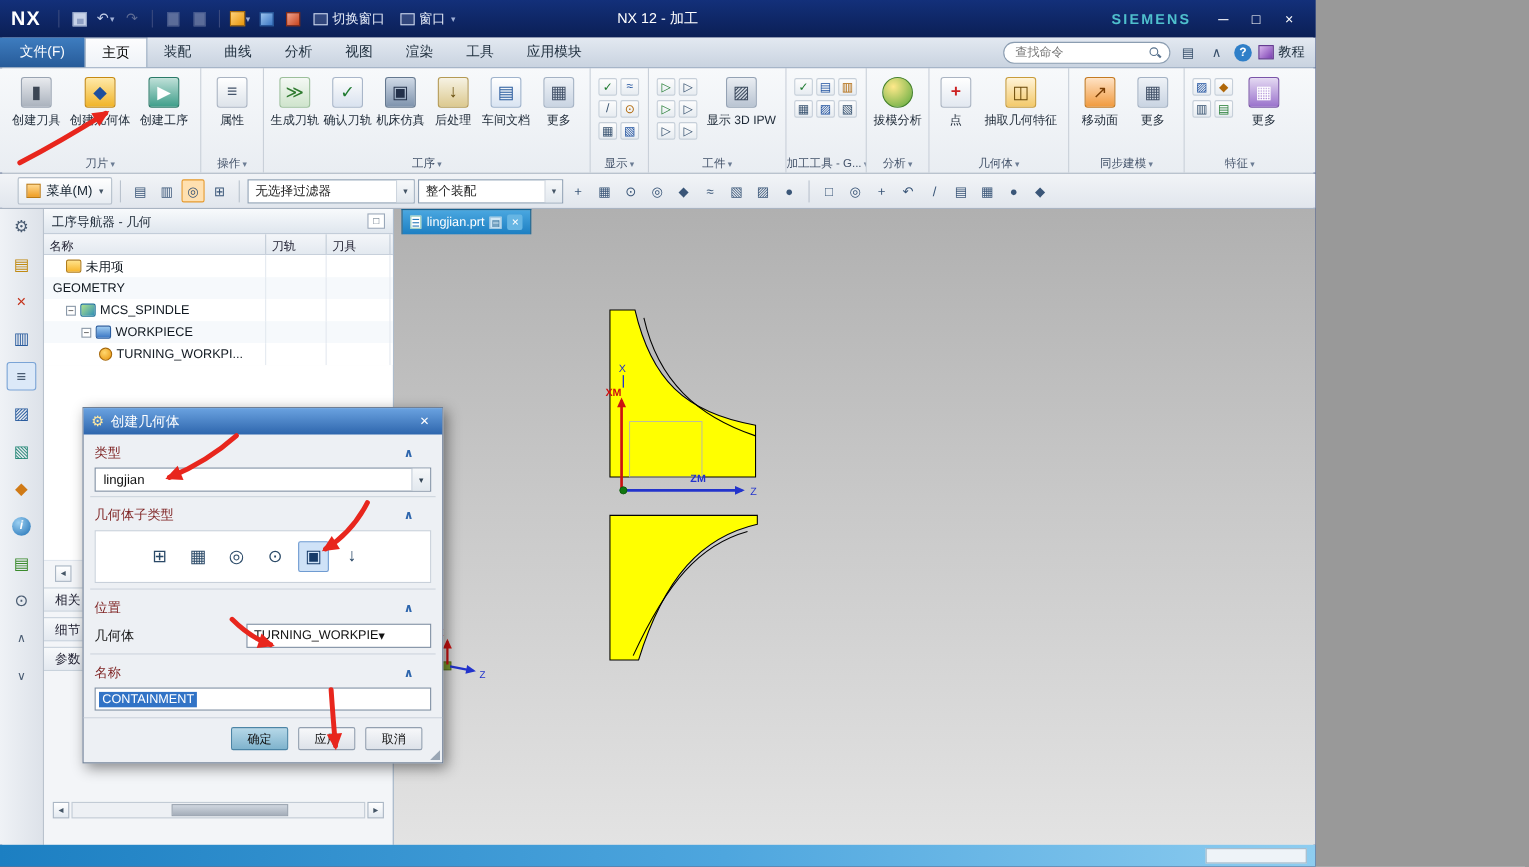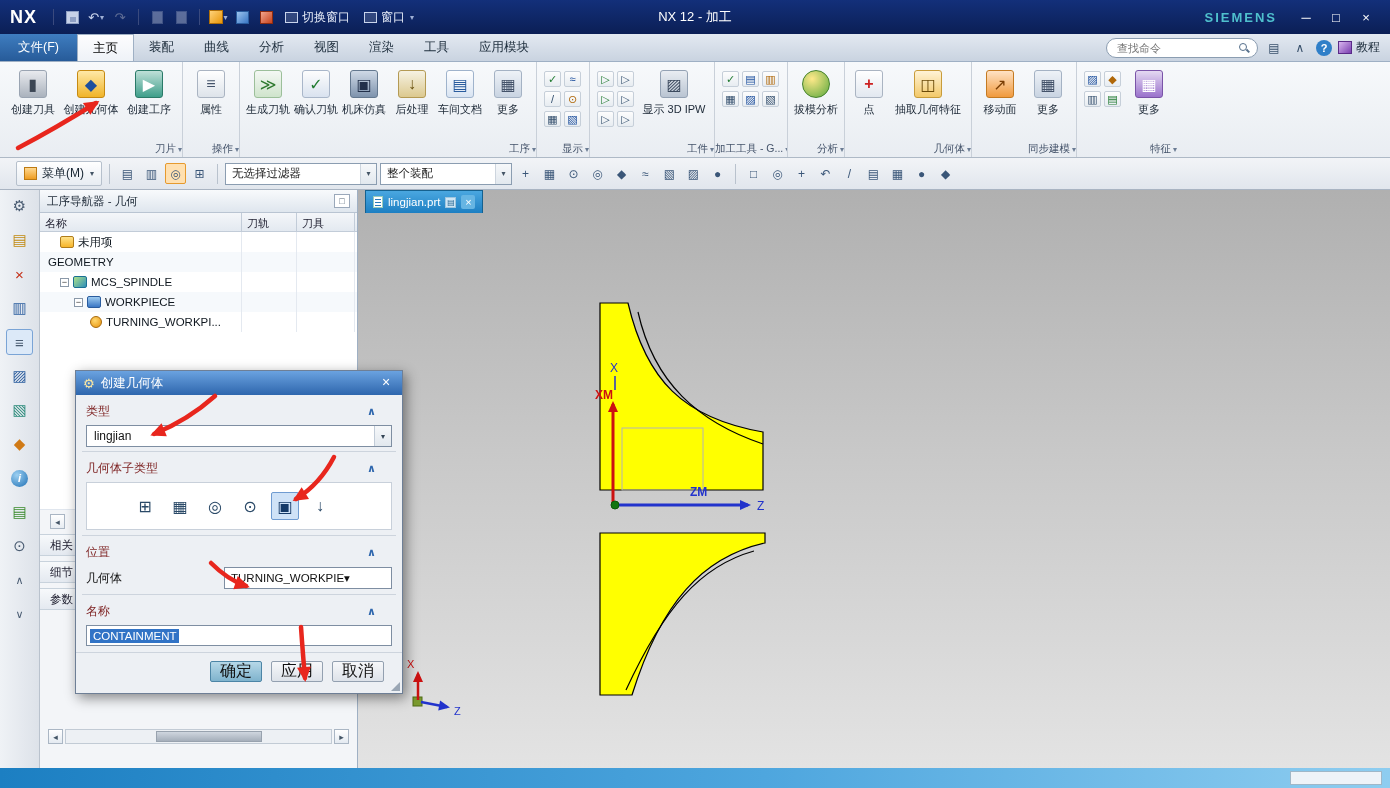--- a/index.html
+++ b/index.html
@@ -1,18 +1,18 @@
 <!DOCTYPE html>
 <html><head>
 <meta charset="utf-8">
 <style>
   *{margin:0;padding:0;box-sizing:border-box}
   html,body{width:1390px;height:788px}
   body{font-family:"Liberation Sans","DejaVu Sans",sans-serif;background:#999;overflow:hidden}
-  .app{position:relative;width:1390px;height:788px;background:#e8eaee;overflow:hidden;font-size:12px;box-shadow:inset 0 0 0 2px #0d2462}
+  .app{position:relative;width:1196px;height:788px;background:#e8eaee;overflow:hidden;font-size:12px;box-shadow:inset 0 0 0 2px #0d2462}
 
   
   .titlebar{position:absolute;left:0;top:0;right:0;height:34px;background:linear-gradient(#13307a,#0b1f55);display:flex;align-items:center;color:#d7dff2;padding:0 10px;z-index:20}
   .nx-logo{font-weight:bold;font-size:18px;color:#fff;margin-right:10px;letter-spacing:1px}
   .tb-ic{min-width:20px;height:20px;display:inline-flex;align-items:center;justify-content:center;font-size:13px;color:#c9d4ec;margin:0 2px;border-radius:2px;cursor:default}
   .tb-ic.dim{color:#5f6d95}
   .tb-dd{font-size:8px;color:#9fb0d6;margin-left:1px}
   .tb-sep{width:1px;height:16px;background:#3a4a7e;margin:0 6px}
   .tb-text-btn{display:inline-flex;align-items:center;gap:4px;color:#e6ecf8;font-size:12px;margin:0 7px;white-space:nowrap}
   .tb-title{position:absolute;left:0;right:0;text-align:center;font-size:13px;color:#fff;pointer-events:none}
@@ -39,21 +39,21 @@
   .mag::before{content:"";position:absolute;left:1px;top:1px;width:6px;height:6px;border:1.5px solid #56708c;border-radius:50%}
   .mag::after{content:"";position:absolute;left:8px;top:8px;width:4px;height:1.5px;background:#56708c;transform:rotate(45deg)}
   .qa-ic{width:20px;height:20px;display:flex;align-items:center;justify-content:center;color:#38506b;font-size:12px}
   .help-ic{width:16px;height:16px;border-radius:50%;background:#2f7fc8;color:#fff;font-size:11px;font-weight:bold;display:flex;align-items:center;justify-content:center}
   .tut{display:flex;align-items:center;gap:4px;color:#20303f;font-size:12px}
   .tut .chip{width:14px;height:13px;background:linear-gradient(135deg,#d9b6ef,#7a3fb0);border:1px solid #5a2a88}
 
   
   .ribbon{position:absolute;top:62px;left:0;right:0;height:96px;background:linear-gradient(#f7f9fb,#e9edf2);display:flex;border-bottom:1px solid #aeb9c6;z-index:18}
   .rgroup{position:relative;display:flex;align-items:flex-start;padding:3px 4px 17px 4px;border-right:1px solid #c9d0d9;height:100%}
-  .glabel{position:absolute;bottom:1px;left:0;right:0;text-align:right;font-size:10.5px;color:#44536a;white-space:nowrap;overflow:hidden}
+  .glabel{position:absolute;bottom:1px;left:0;right:0;text-align:center;font-size:10.5px;color:#44536a;white-space:nowrap;overflow:hidden}
   .glabel .dd{font-size:8px;color:#6b7c94;margin-left:2px}
   .bigbtn{width:58px;display:flex;flex-direction:column;align-items:center;padding-top:5px;font-size:11px;color:#1c2836;text-align:center;border-radius:2px;cursor:default}
   .medbtn{width:48px}
   .bicon{width:28px;height:28px;margin-bottom:4px;display:flex;align-items:center;justify-content:center;font-size:16px;border-radius:3px;color:#fff}
   .ic-tool{background:linear-gradient(#e8eaee,#aab2bd);color:#3c4654;border:1px solid #9aa4b2}
   .ic-geom{background:linear-gradient(#ffe9a8,#f0b429);color:#1d4f9e;border:1px solid #c68a12}
   .ic-oper{background:linear-gradient(#bfe0d8,#3e9e8a);color:#fff;border:1px solid #2a7a68}
   .ic-prop{background:linear-gradient(#ffffff,#dde3ea);color:#44536a;border:1px solid #aab4c2}
   .ic-gen{background:linear-gradient(#f4f8f4,#cfe4cc);color:#2f7a2f;border:1px solid #9cbf9a}
   .ic-verify{background:linear-gradient(#fdfdfd,#d9e2ef);color:#1f7a2f;border:1px solid #a9b6c9}
@@ -143,21 +143,21 @@
   .dsel .dda{margin-left:auto;width:17px;height:100%;border-left:1px solid #c2ccd8;display:flex;align-items:center;justify-content:center;font-size:8px;color:#345;background:linear-gradient(#f6f8fa,#e2e8ee)}
   .subtype-area{margin:2px 10px 5px 10px;background:#fff;border:1px solid #c8d0da;height:48px;display:flex;align-items:center;gap:7px;padding-left:44px}
   .st-btn{width:28px;height:28px;display:flex;align-items:center;justify-content:center;font-size:16px;color:#2b4a68;border:1px solid transparent;border-radius:2px}
   .st-btn.sel{background:#cfe2f7;border-color:#6f9bd1;color:#153a68}
   .loc-row{display:flex;align-items:center;margin:3px 10px 5px 10px}
   .loc-row .lbl{font-size:12px;color:#111}
   .dsel2{margin-left:auto;width:168px;height:22px;background:#fff;border:1px solid #7e8ea2;display:flex;align-items:center;padding-left:6px;color:#111;font-size:11.5px;white-space:nowrap;overflow:hidden}
   .name-input{margin:2px 10px 6px 10px;height:21px;background:#fff;border:1px solid #7e8ea2;display:flex;align-items:center;padding-left:3px}
   .name-sel{background:#3173c6;color:#fff;padding:1px 3px;font-size:11.5px}
   .dlg-btns{display:flex;justify-content:flex-end;gap:9px;padding:8px 18px 11px 18px;border-top:1px solid #cdd4dd;margin-top:4px}
-  .dbtn{min-width:52px;height:21px;font-size:16px;display:flex;align-items:center;justify-content:center;background:linear-gradient(#f7f8fa,#dde2e9);border:1px solid #93a0b0;border-radius:2px;color:#111;padding:0 8px}
+  .dbtn{min-width:52px;height:21px;font-size:11px;display:flex;align-items:center;justify-content:center;background:linear-gradient(#f7f8fa,#dde2e9);border:1px solid #93a0b0;border-radius:2px;color:#111;padding:0 8px}
   .dbtn.primary{background:linear-gradient(#b6d8e8,#7fb3cd);border-color:#4c85a6}
   .dlg-grip{position:absolute;right:2px;bottom:2px;width:0;height:0;border-left:9px solid transparent;border-bottom:9px solid #9aa6b4}
 
   
   .annot{position:absolute;inset:0;z-index:900;pointer-events:none}
   .ar{fill:none;stroke:#e8261d;stroke-width:4.5;stroke-linecap:round}
 </style>
 </head>
 <body>
 

